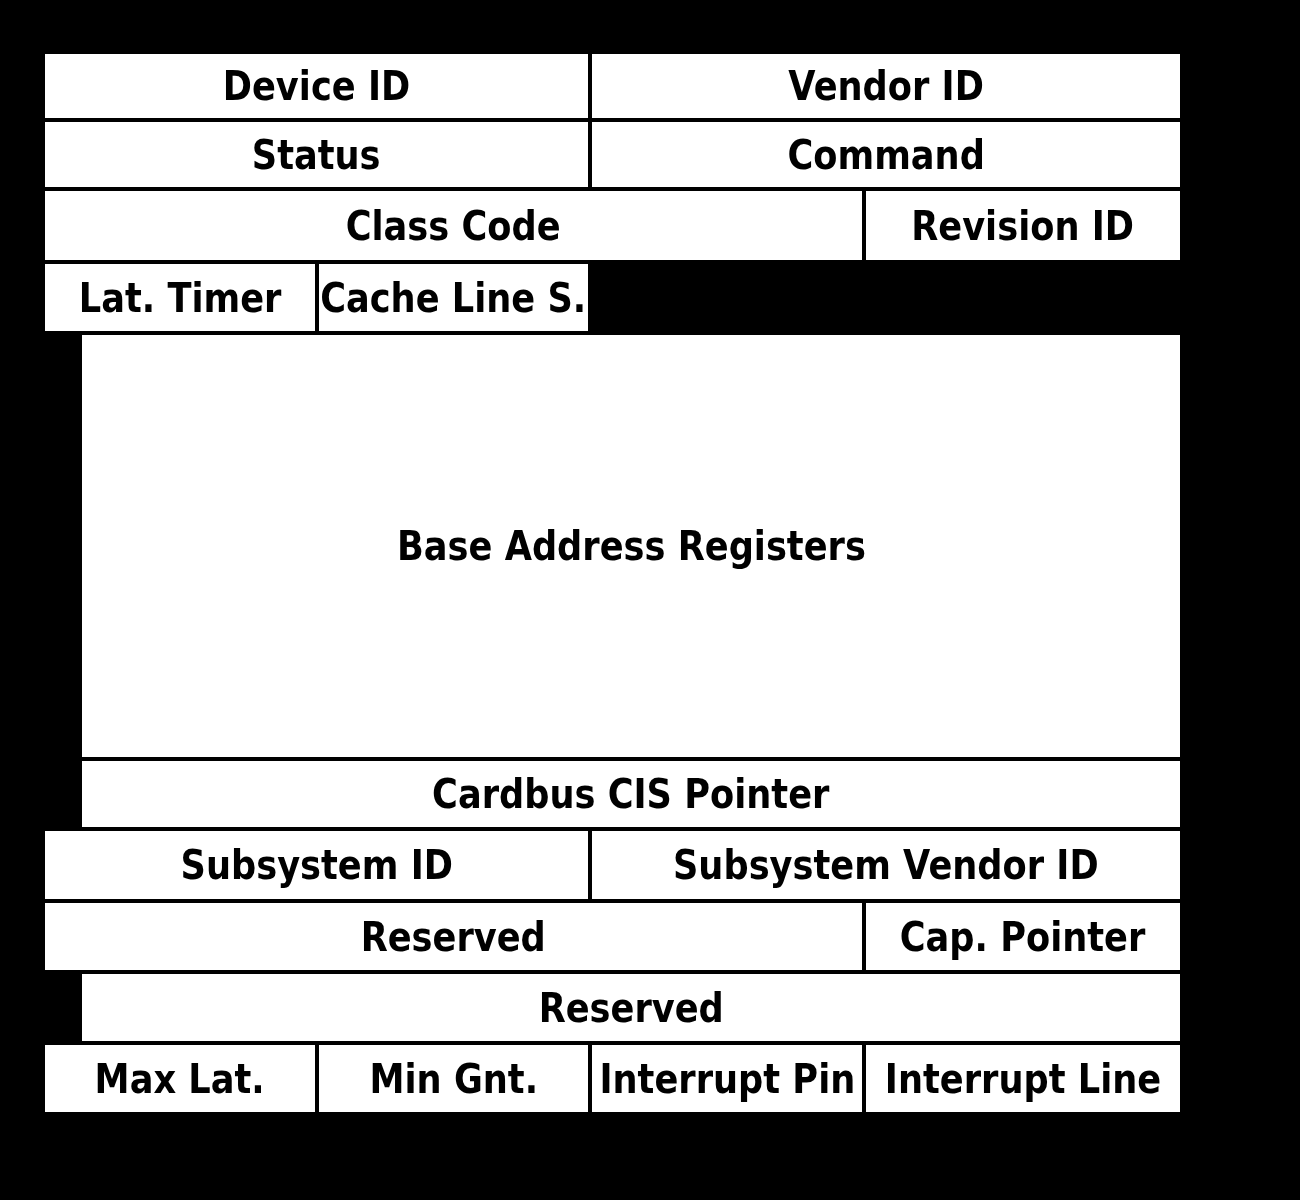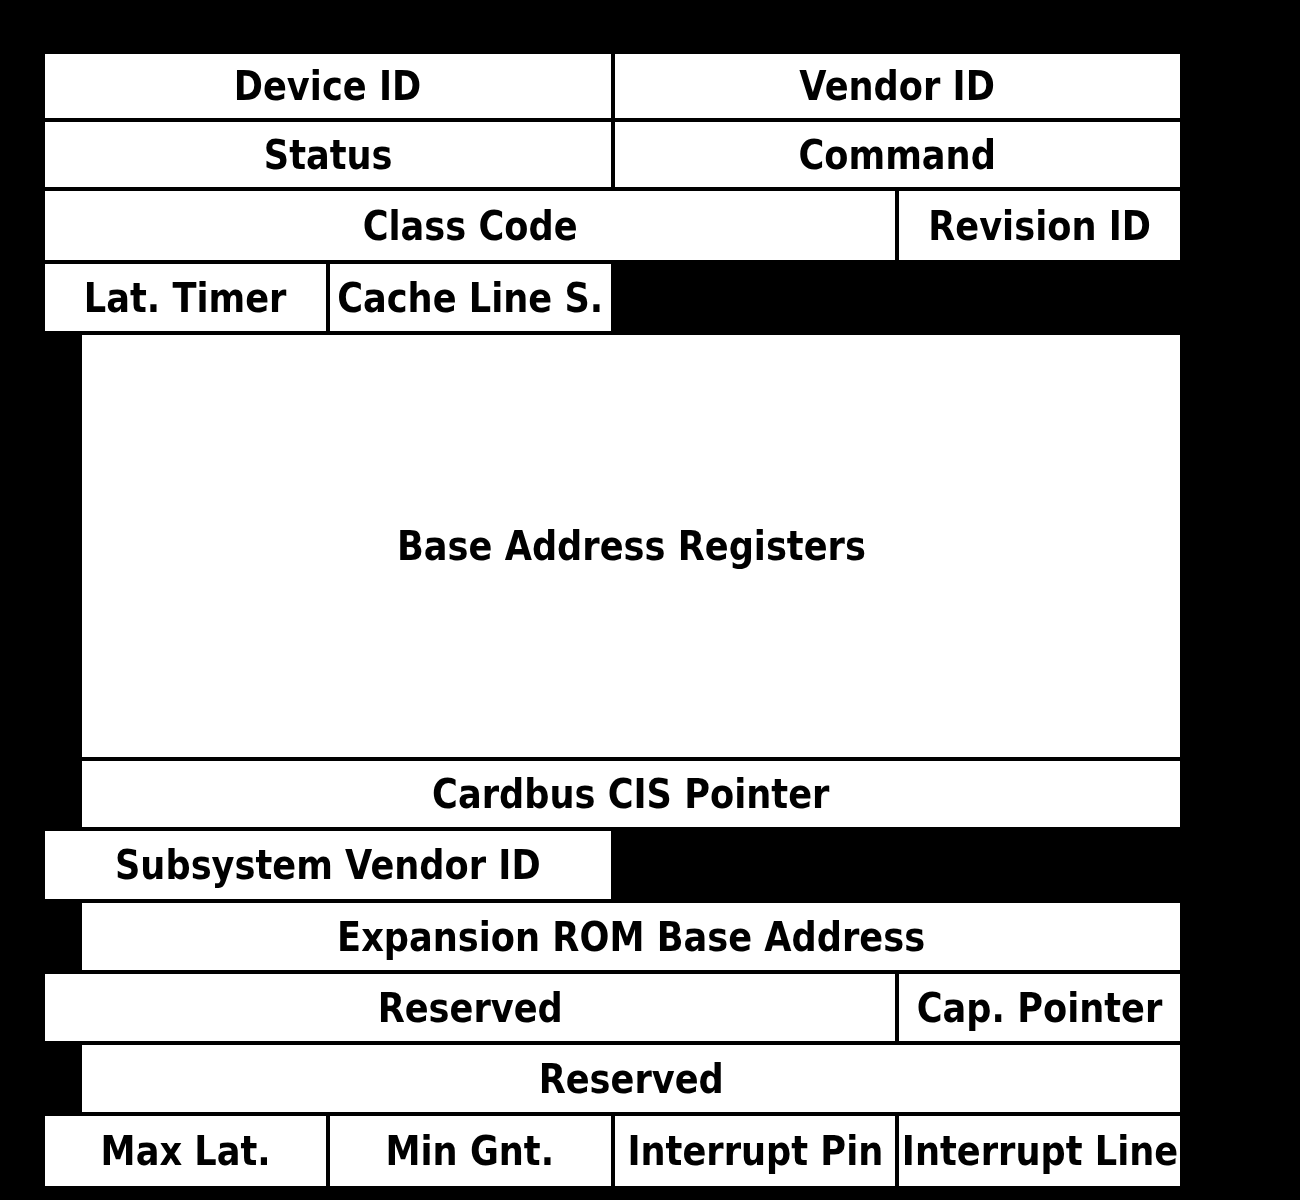--- a/index.html
+++ b/index.html
@@ -16,21 +16,21 @@
     height: 1200px;
     background: #000000;
   }
   .register-map {
     position: absolute;
     left: 45px;
     top: 54px;
     width: 1135px;
     height: 1132px;
     display: grid;
-    grid-template-columns: repeat(4, 1fr);
+    grid-template-columns: repeat(3, 1fr);
     grid-template-rows: 64px 65px 69px 67px 422px 66px 68px 67px 67px 67px 70px;
     gap: 4px;
     background: #000000;
   }
   .cell {
     background: #ffffff;
     display: flex;
     align-items: center;
     justify-content: center;
     overflow: hidden;
@@ -86,26 +86,26 @@
 
     <div class="cell c4">
       <span class="lbl">Base Address Registers</span>
     </div>
 
     <div class="cell c4">
       <span class="lbl">Cardbus CIS Pointer</span>
     </div>
 
     <div class="cell c2">
+      <span class="lbl">Subsystem ID</span>
+    </div>
+    <div class="cell c2">
       <span class="lbl">Subsystem Vendor ID</span>
     </div>
 
-    <div class="cell c4">
-      <span class="lbl">Expansion ROM Base Address</span>
-    </div>
 
     <div class="cell c3">
       <span class="lbl">Reserved</span>
     </div>
     <div class="cell">
       <span class="lbl">Cap. Pointer</span>
     </div>
 
     <div class="cell c4">
       <span class="lbl">Reserved</span>

